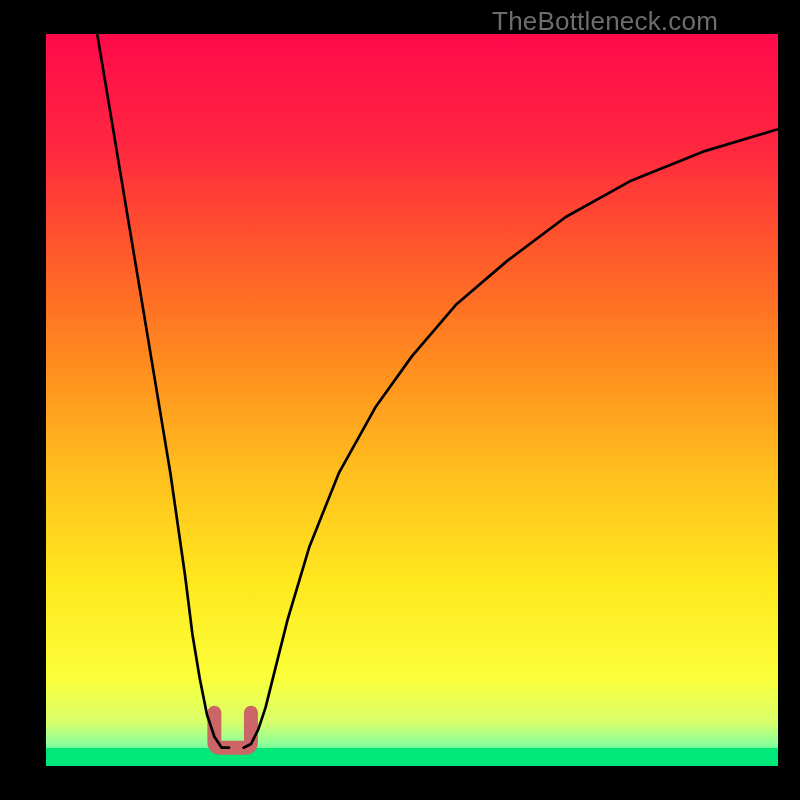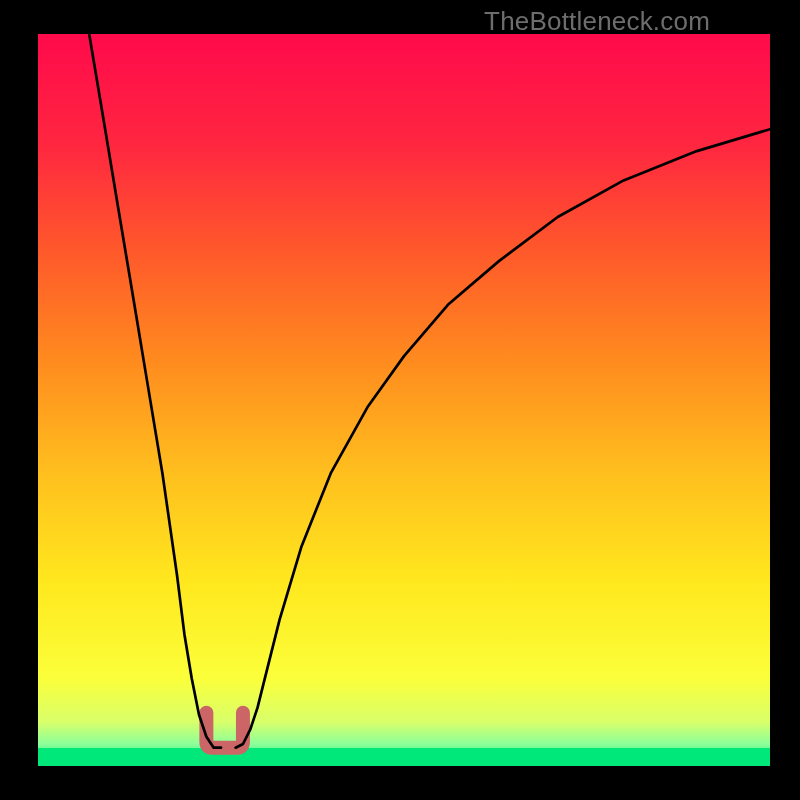--- a/index.html
+++ b/index.html
@@ -6,21 +6,21 @@
     margin: 0;
     padding: 0;
     width: 800px;
     height: 800px;
     background: #000;
     overflow: hidden;
     font-family: Arial, Helvetica, sans-serif;
   }
   .frame {
     position: absolute;
-    left: 4px;
+    left: 12px;
     top: 0;
     width: 720px;
     height: 800px;
     background: #000;
   }
   .plot-area {
     position: absolute;
     left: 34px;
     top: 34px;
     width: 732px;

